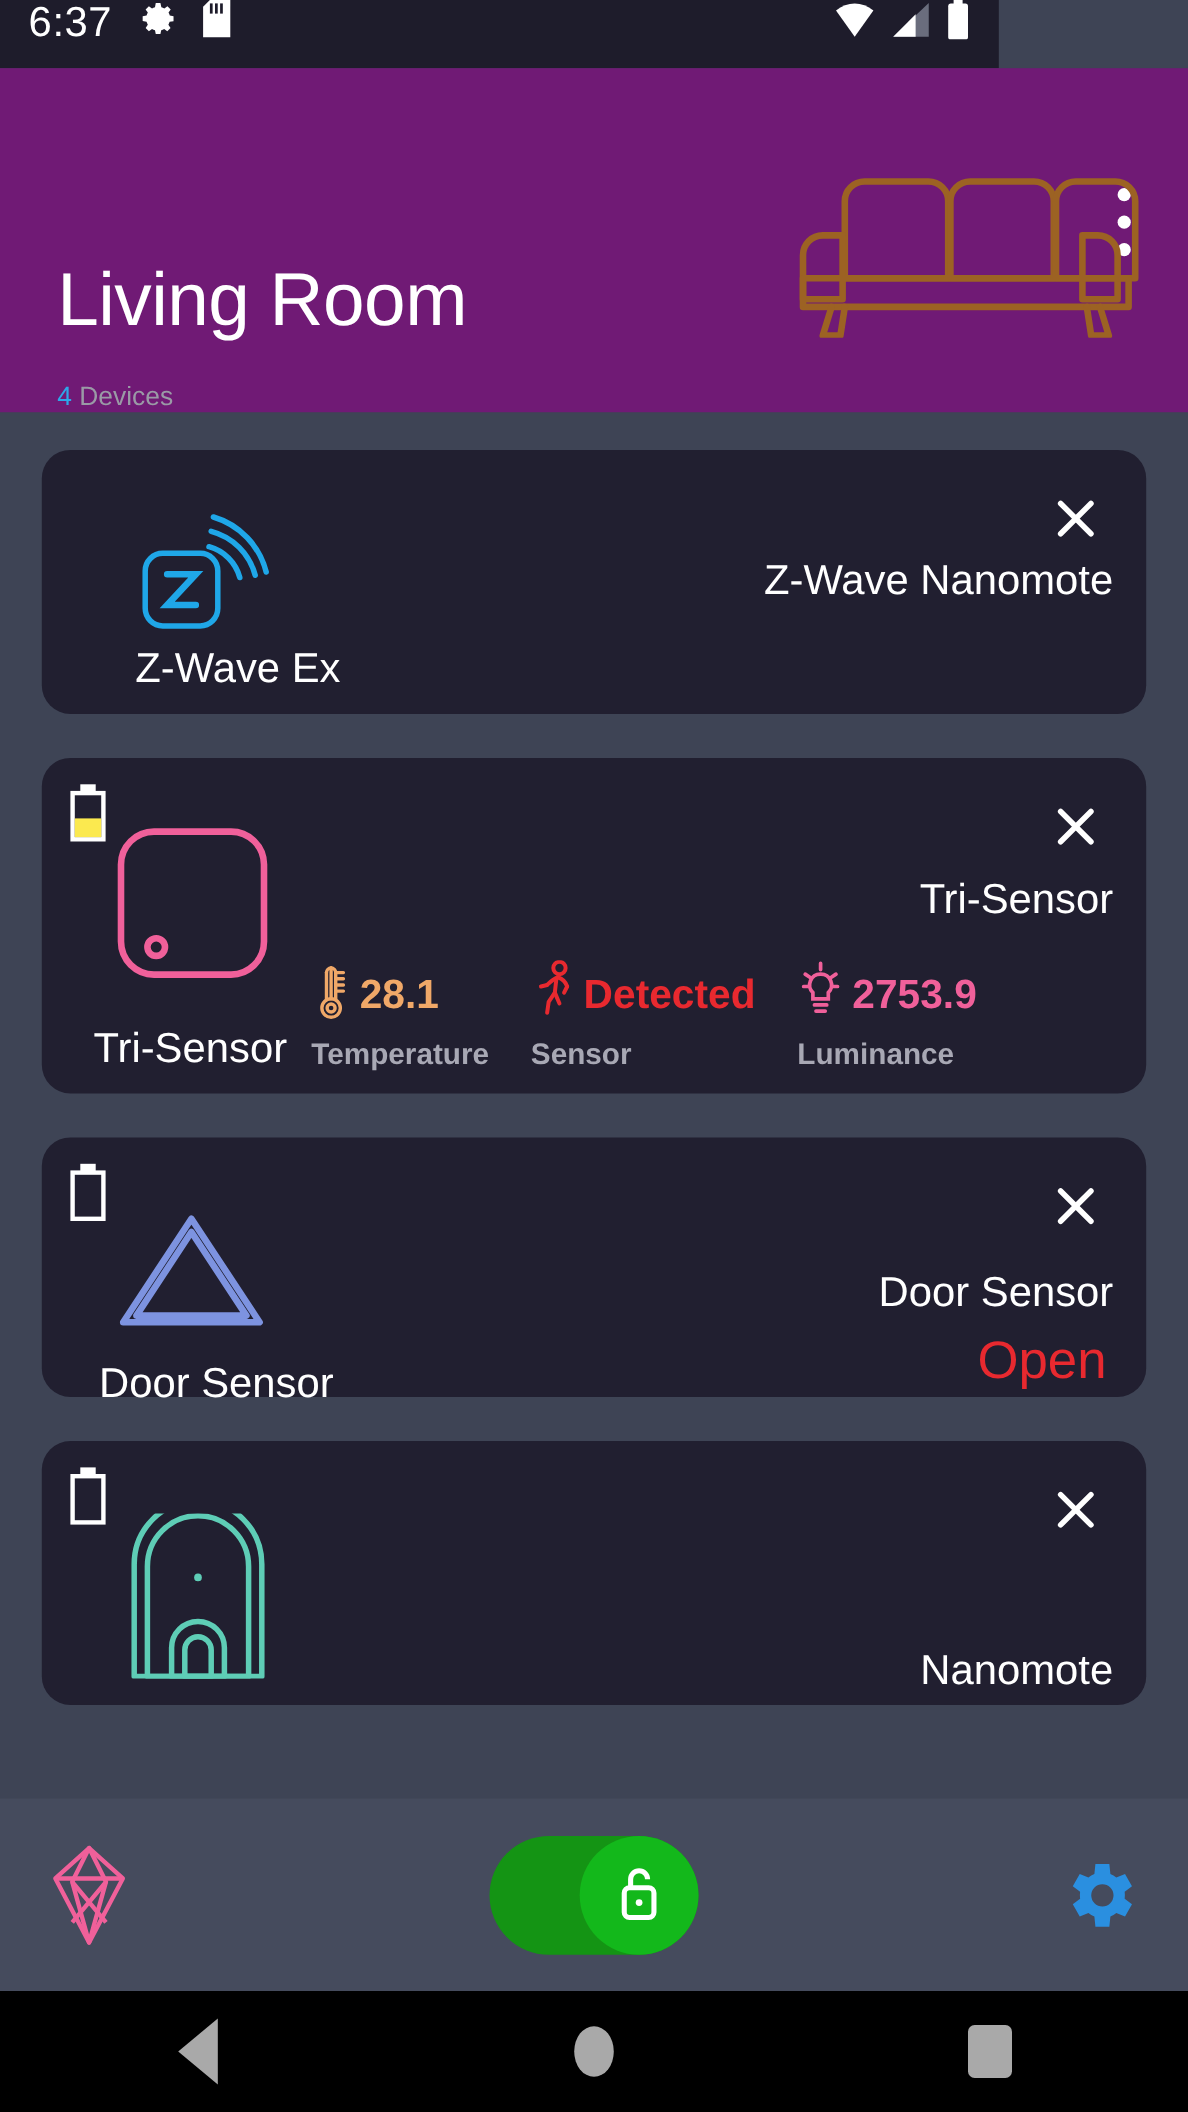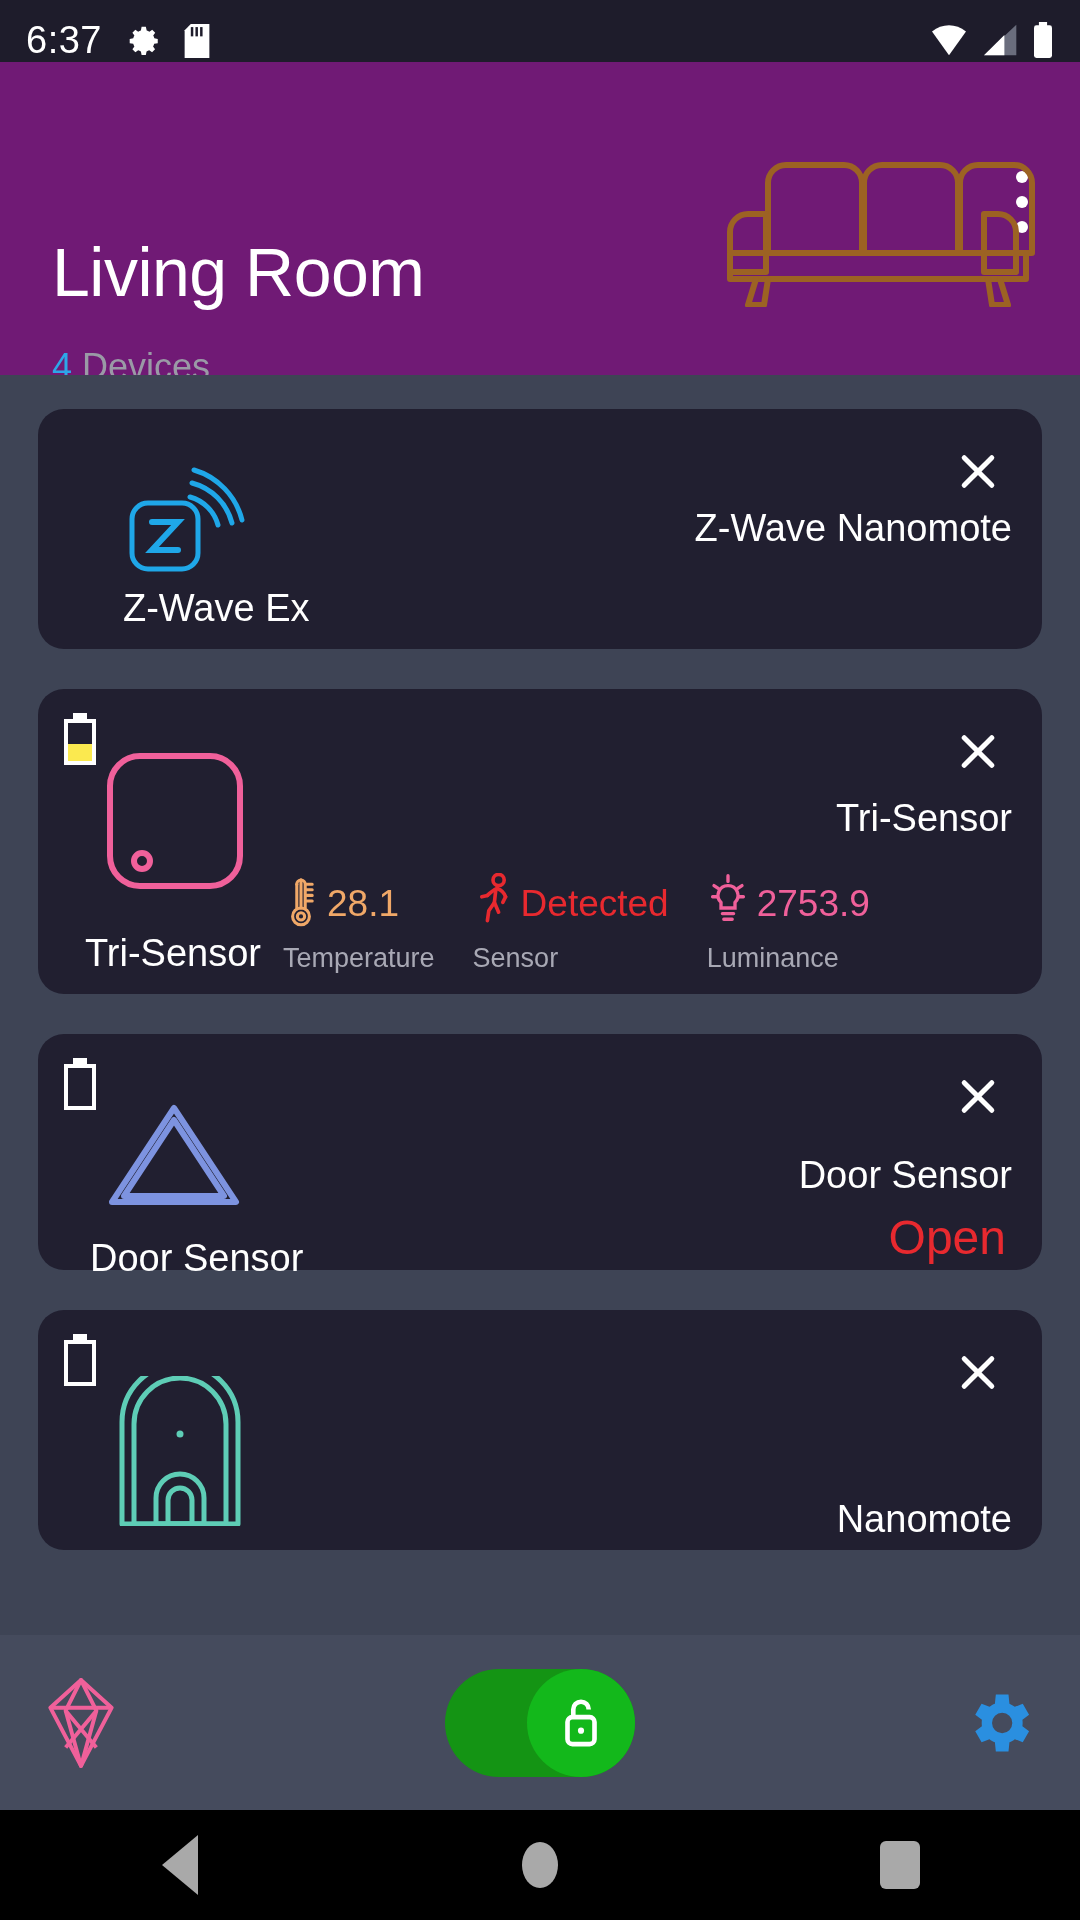--- a/index.html
+++ b/index.html
@@ -6,43 +6,43 @@
   html, body {
     width:1080px; height:1920px;
     background:#000;
     font-family:"Liberation Sans", sans-serif;
     overflow:hidden;
   }
   #screen { position:relative; width:1080px; height:1920px; background:#3e4455; }
 
   
   .statusbar{
-    position:absolute; top:0; left:0; width:1080px; height:62px;
-    background:#1e1c2b; display:flex; align-items:flex-end; padding:0 26px;
+    position:absolute; top:0; left:0; width:908px; height:62px;
+    background:#1e1c2b; display:flex; align-items:flex-start; padding:0 26px;
   }
   .sb-time{ color:#fff; font-size:38px; letter-spacing:.5px; }
   .sb-left-icons{ display:flex; align-items:center; gap:22px; margin-left:26px; }
   .sb-right{ margin-left:auto; display:flex; align-items:center; gap:12px; }
 
   
   .header{
     position:absolute; top:62px; left:0; width:1080px; height:313px;
     background:#701a75; overflow:hidden;
   }
   .kebab{
     position:absolute; top:105px; right:36px; width:44px; height:70px;
     display:flex; flex-direction:column; justify-content:space-between;
     align-items:center; padding:4px 0; cursor:pointer;
   }
   .kebab i{ display:block; width:12px; height:12px; border-radius:50%; background:#fff; }
   .room-title{
     position:absolute; left:52px; top:176px;
     color:#ffffff; font-size:68px; font-weight:400; line-height:1; letter-spacing:-.5px;
   }
-  .room-sub{ position:absolute; left:52px; top:287px; font-size:36px; line-height:1;text-align:right; }
+  .room-sub{ position:absolute; left:52px; top:287px; font-size:24px; line-height:1;text-align:right; }
   .room-sub .cnt{ color:#2da7e8; }
   .room-sub .lbl{ color:#9a9aa6; }
   .couch{ position:absolute; right:38px; top:55px; }
 
   
   .list{
     position:absolute; top:375px; left:0; width:1080px; height:1260px;
     background:#3e4455; overflow:hidden;
   }
   .card{
@@ -85,21 +85,21 @@
   #card-zwave .devname{ left:85px; top:180px; }
   #card-zwave .rightname{ top:100px; }
 
   
   #card-tri{ height:305px; }
   #card-tri .triicon{ position:absolute; left:67px; top:62px; }
   #card-tri .devname{ left:47px; top:245px; }
   #card-tri .rightname{ top:110px; }
   .sensors{
     position:absolute; left:245px; top:188px; width:560px;
-    display:flex; gap:38px; align-items:center;
+    display:flex; gap:38px; align-items:center;font-weight:bold;
   }
   .sensor{ display:flex; flex-direction:column; }
   .sensor .row{ display:flex; align-items:center; gap:8px; height:52px; }
   .sensor .val{ font-size:37px; line-height:1; white-space:nowrap; }
   .sensor .cap2{ color:#a8a8b4; font-size:27px; margin-top:16px; line-height:1; }
 
   
   #card-door{ height:236px; }
   #card-door .doicon{ position:absolute; left:66px; top:66px; }
   #card-door .devname{ left:52px; top:205px; }

